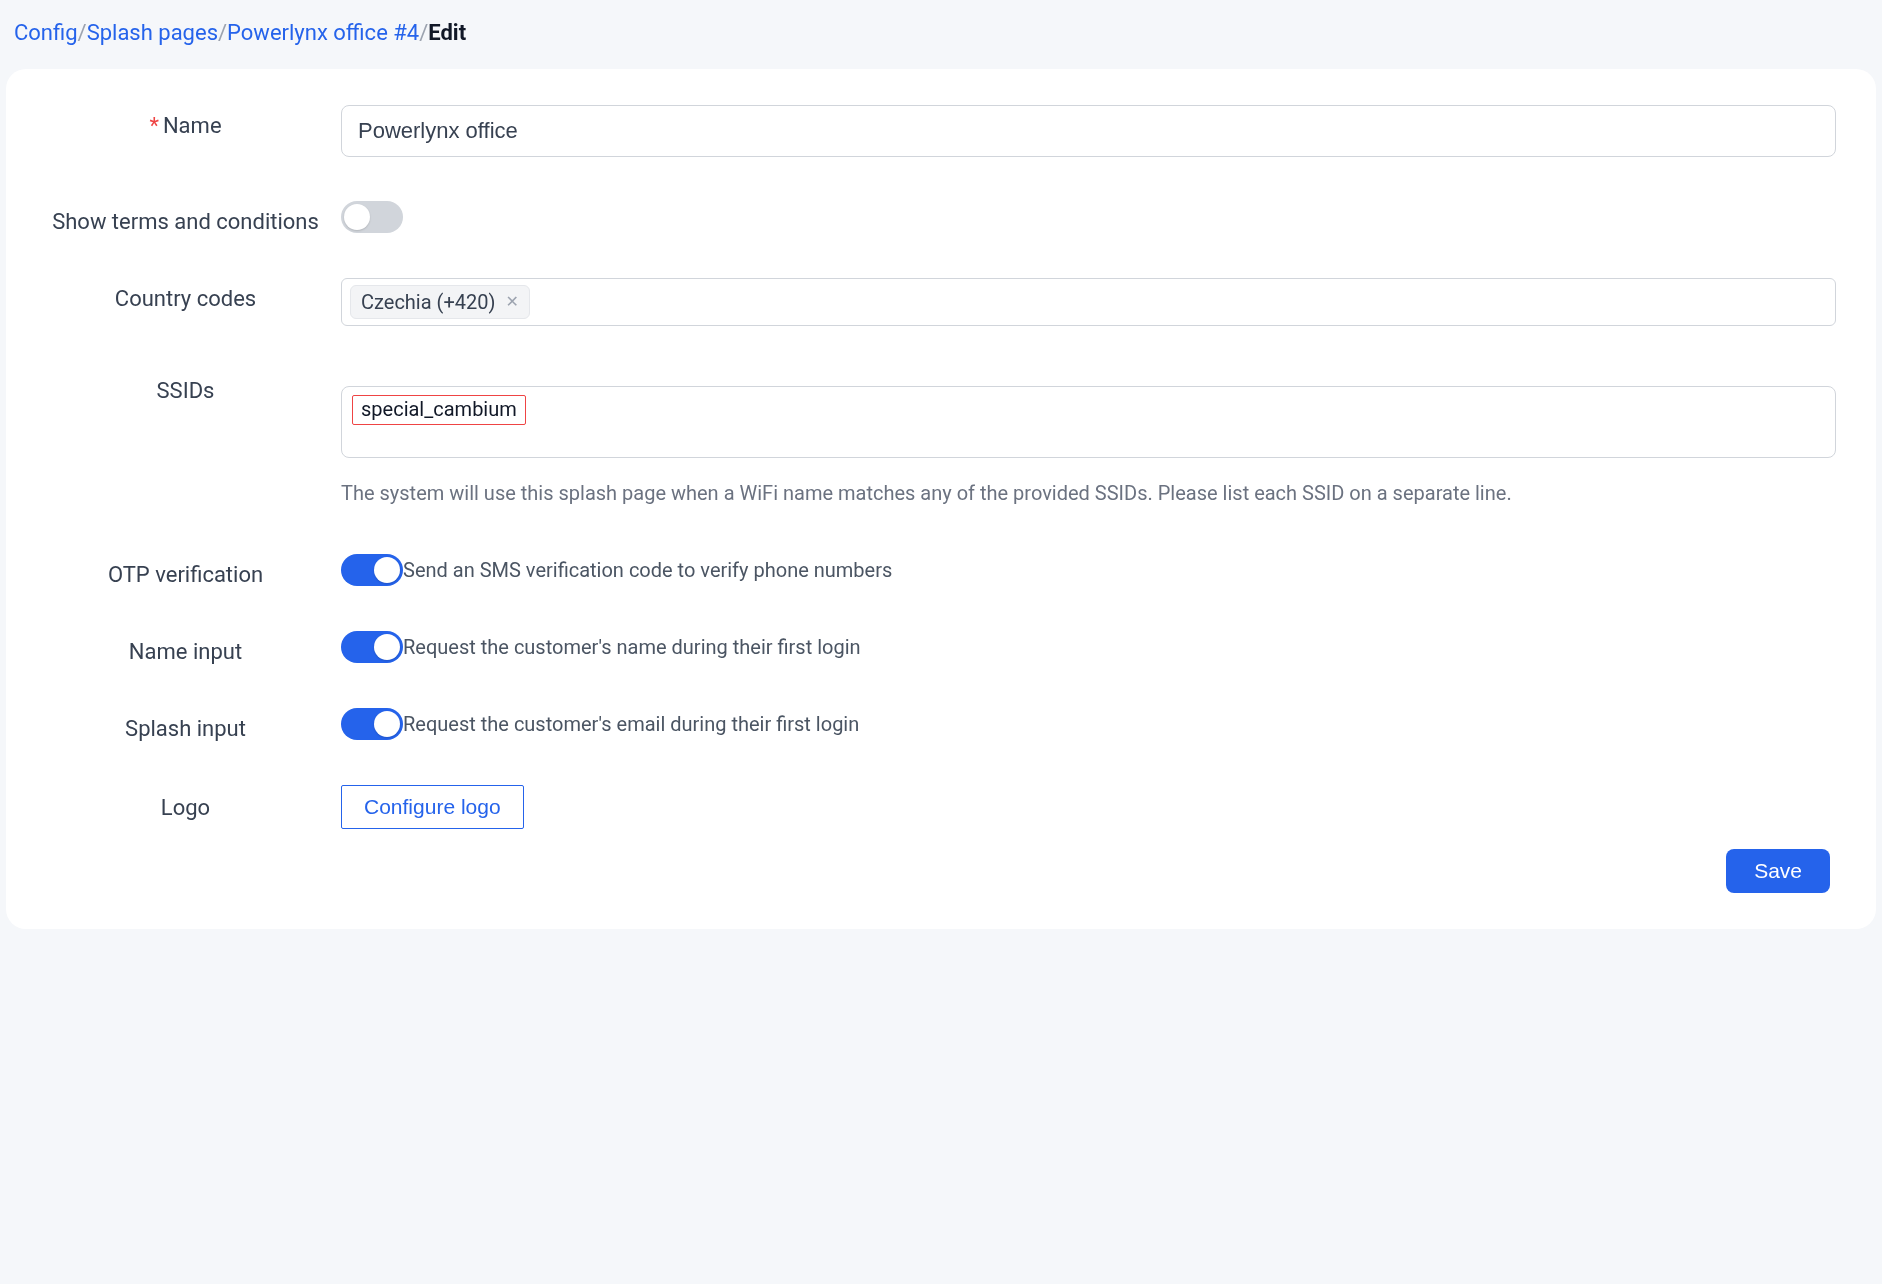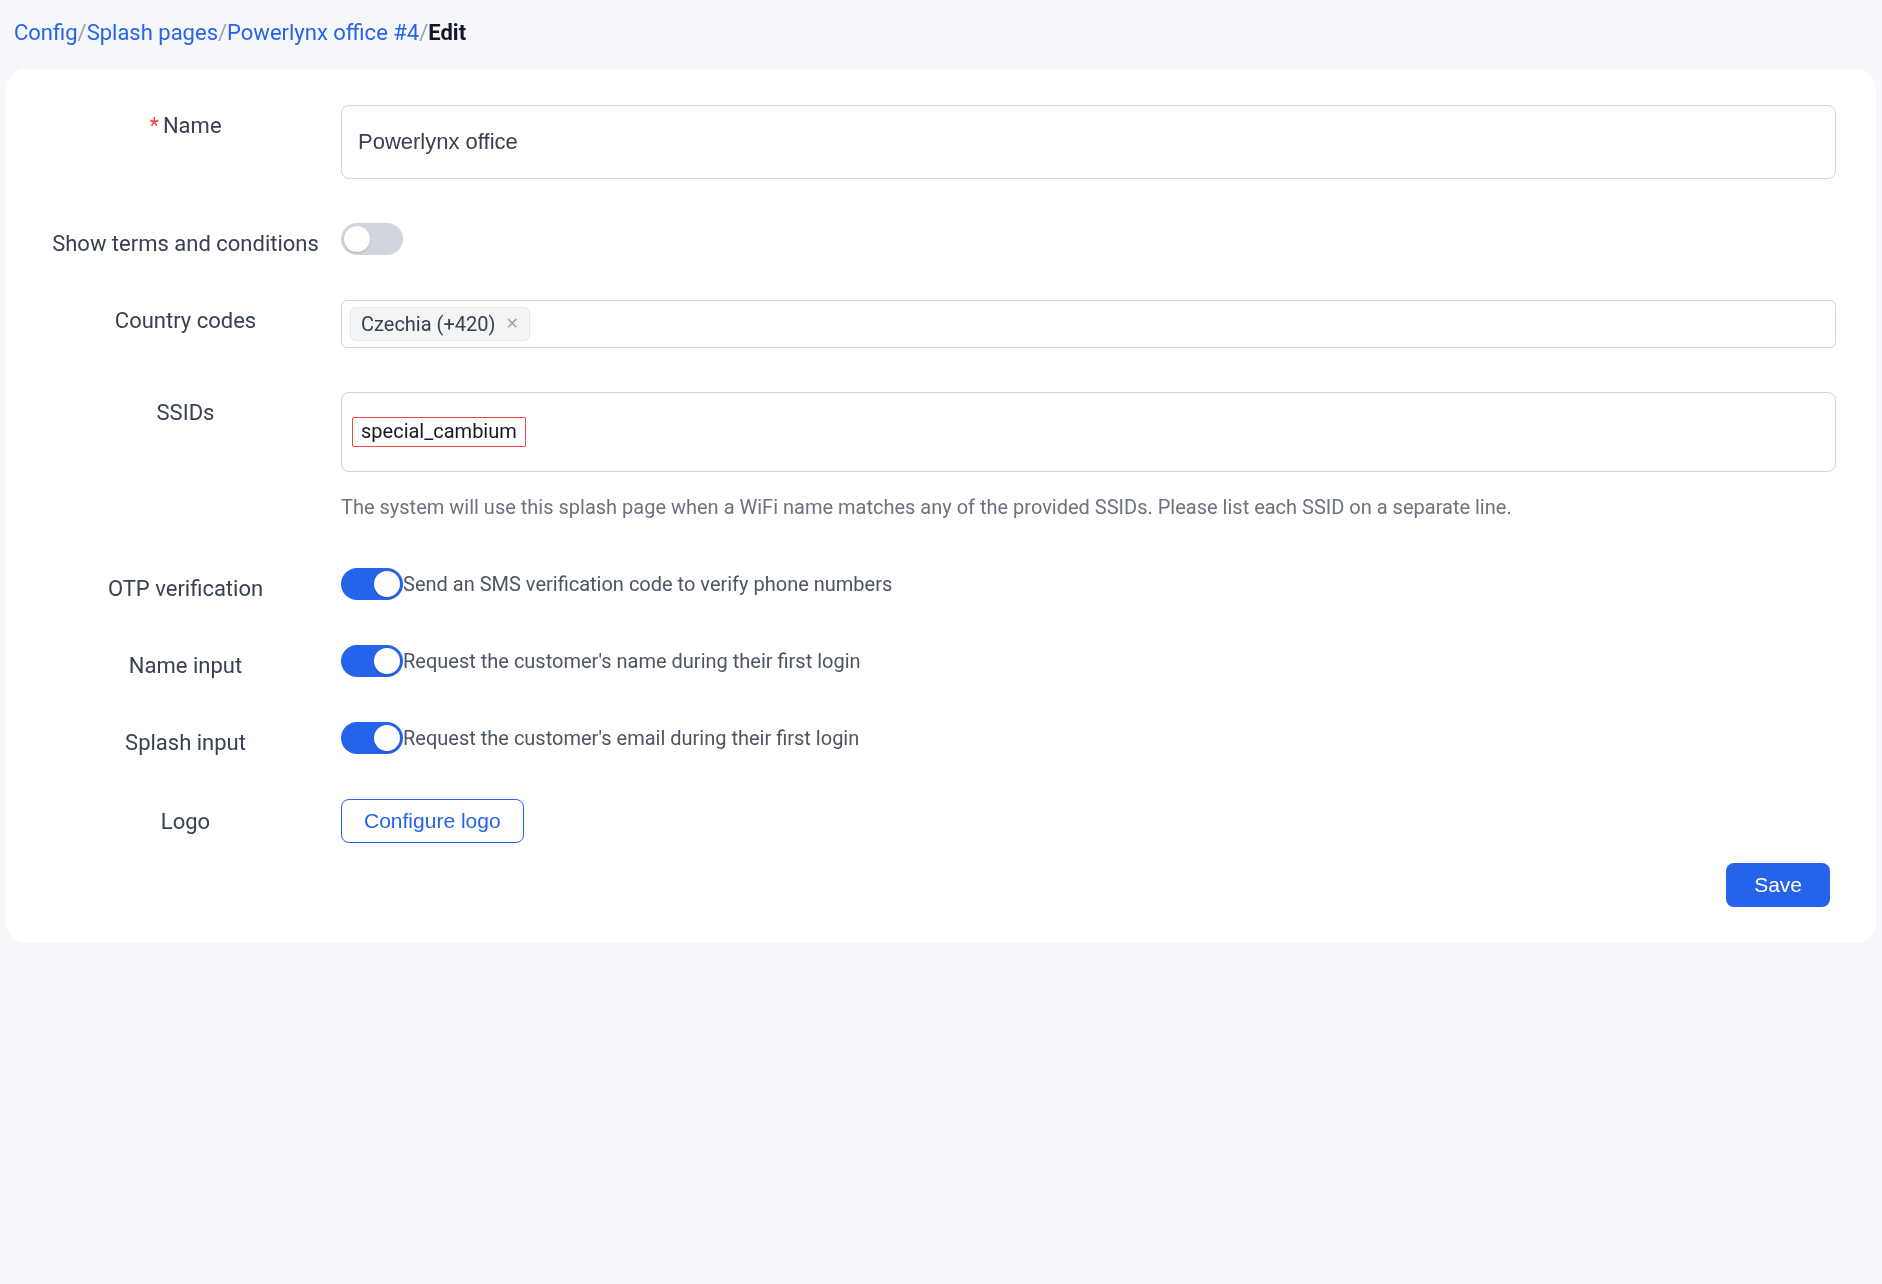--- a/index.html
+++ b/index.html
@@ -53,21 +53,21 @@
     }
     .required-mark {
       color: #ef4444;
       margin-right: 4px;
     }
     .control-col {
       flex: 1;
     }
     .text-input {
       width: 100%;
-      padding: 23px 16px;
+      padding: 12px 16px;
       font-size: 22px;
       border: 1px solid #d1d5db;
       border-radius: 8px;
       color: #374151;
       background: #fff;
     }
     .toggle {
       position: relative;
       display: inline-block;
       width: 62px;
@@ -131,26 +131,27 @@
     .tag .close {
       margin-left: 10px;
       color: #9ca3af;
       cursor: pointer;
       font-size: 16px;
       line-height: 1;
     }
     .textarea {
       width: 100%;
       min-height: 72px;
-      padding: 24px 10px;
+      padding: 8px 10px;
       border: 1px solid #d1d5db;
       border-radius: 8px;
       display: flex;
       align-items: flex-start;
       flex-wrap: wrap;
+      margin-top: 16px;
     }
     .ssid-chip {
       display: inline-block;
       border: 1.5px solid #ef4444;
       color: #111827;
       font-size: 20px;
       padding: 0px 8px 2px 8px;
       border-radius: 2px;
       line-height: 1.3;
     }
@@ -159,21 +160,21 @@
       color: #6b7280;
       font-size: 20px;
       line-height: 1.7;
     }
     .btn-outline {
       display: inline-block;
       padding: 9px 22px;
       border: 1px solid #2563eb;
       color: #2563eb;
       background: #fff;
-      border-radius: 8px;
+      border-radius: 2px;
       font-size: 21px;
       cursor: pointer;
     }
     .btn-primary {
       display: inline-block;
       padding: 10px 28px;
       background: #2563eb;
       color: #fff;
       border: none;
       border-radius: 8px;

